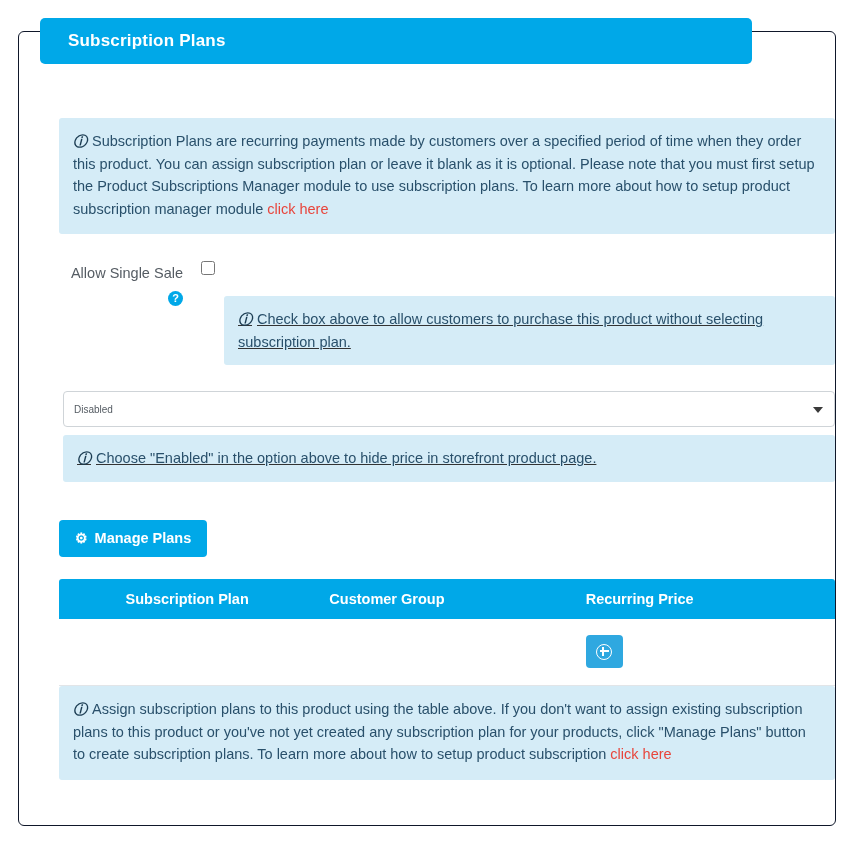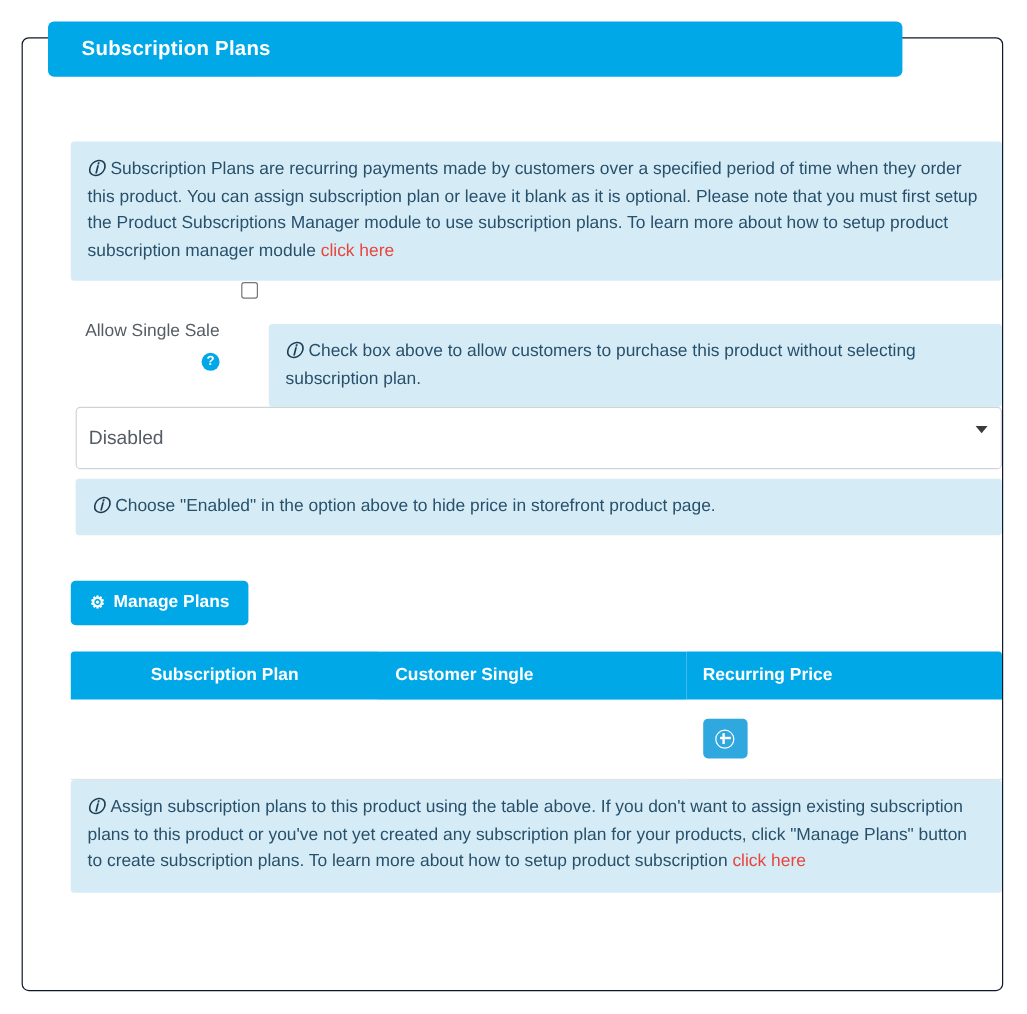--- a/index.html
+++ b/index.html
@@ -74,21 +74,22 @@
     font-family: "Liberation Serif", serif;
     font-weight: bold;
     font-style: italic;
     font-size: 14px;
     color: #1b3c52;
     margin-right: 5px;
   }
 
   .form-row {
     display: flex;
-    align-items: center;
+    align-items: flex-start;
+    margin-top: 26px;
   }
   .form-label {
     width: 136px;
     flex: 0 0 136px;
     text-align: right;
     padding-right: 12px;
     padding-top: 3px;
     color: #555c63;
     font-size: 14.5px;
     line-height: 1.5;
@@ -105,20 +106,21 @@
     font-weight: bold;
     line-height: 15px;
     text-align: center;
     vertical-align: -2px;
     margin-left: 3px;
   }
   .form-control-col {
     flex: 1 1 auto;
     padding-left: 4px;
     padding-right: 0;
+    text-decoration: underline;
   }
 
   .checkbox-holder {
     padding-left: 2px;
     padding-top: 1px;
   }
   input[type="checkbox"] {
     width: 14px;
     height: 14px;
     margin: 0;
@@ -135,25 +137,25 @@
     font-size: 14.5px;
     box-sizing: border-box;
   }
   .note-under-select {
     margin-left: 0;
     margin-top: 8px;
   }
 
   select.form-select {
     width: 100%;
-    height: 52px;
+    height: 36px;
     border: 1px solid #cfd4d8;
     border-radius: 4px;
     padding: 0 10px;
-    font-size: 16px;
+    font-size: 10px;
     color: #555c63;
     background: #ffffff;
     box-sizing: border-box;
     font-family: "Liberation Sans", sans-serif;
     appearance: none;
     -webkit-appearance: none;
   }
   .select-wrap {
     position: relative;
   }
@@ -291,21 +293,21 @@
 
     <button class="manage-btn">
       <span class="gears-icon">⚙</span>
       <span>Manage Plans</span>
     </button>
 
     <table class="plans-table">
       <thead>
         <tr>
           <th style="width:33%">Subscription Plan</th>
-          <th style="width:33%">Customer Single</th>
+          <th style="width:33%">Customer Group</th>
           <th style="width:34%">Recurring Price</th>
         </tr>
       </thead>
       <tbody>
         <tr>
           <td></td>
           <td></td>
           <td class="add-cell">
             <button class="add-btn">
               <span class="plus-circle"></span>

